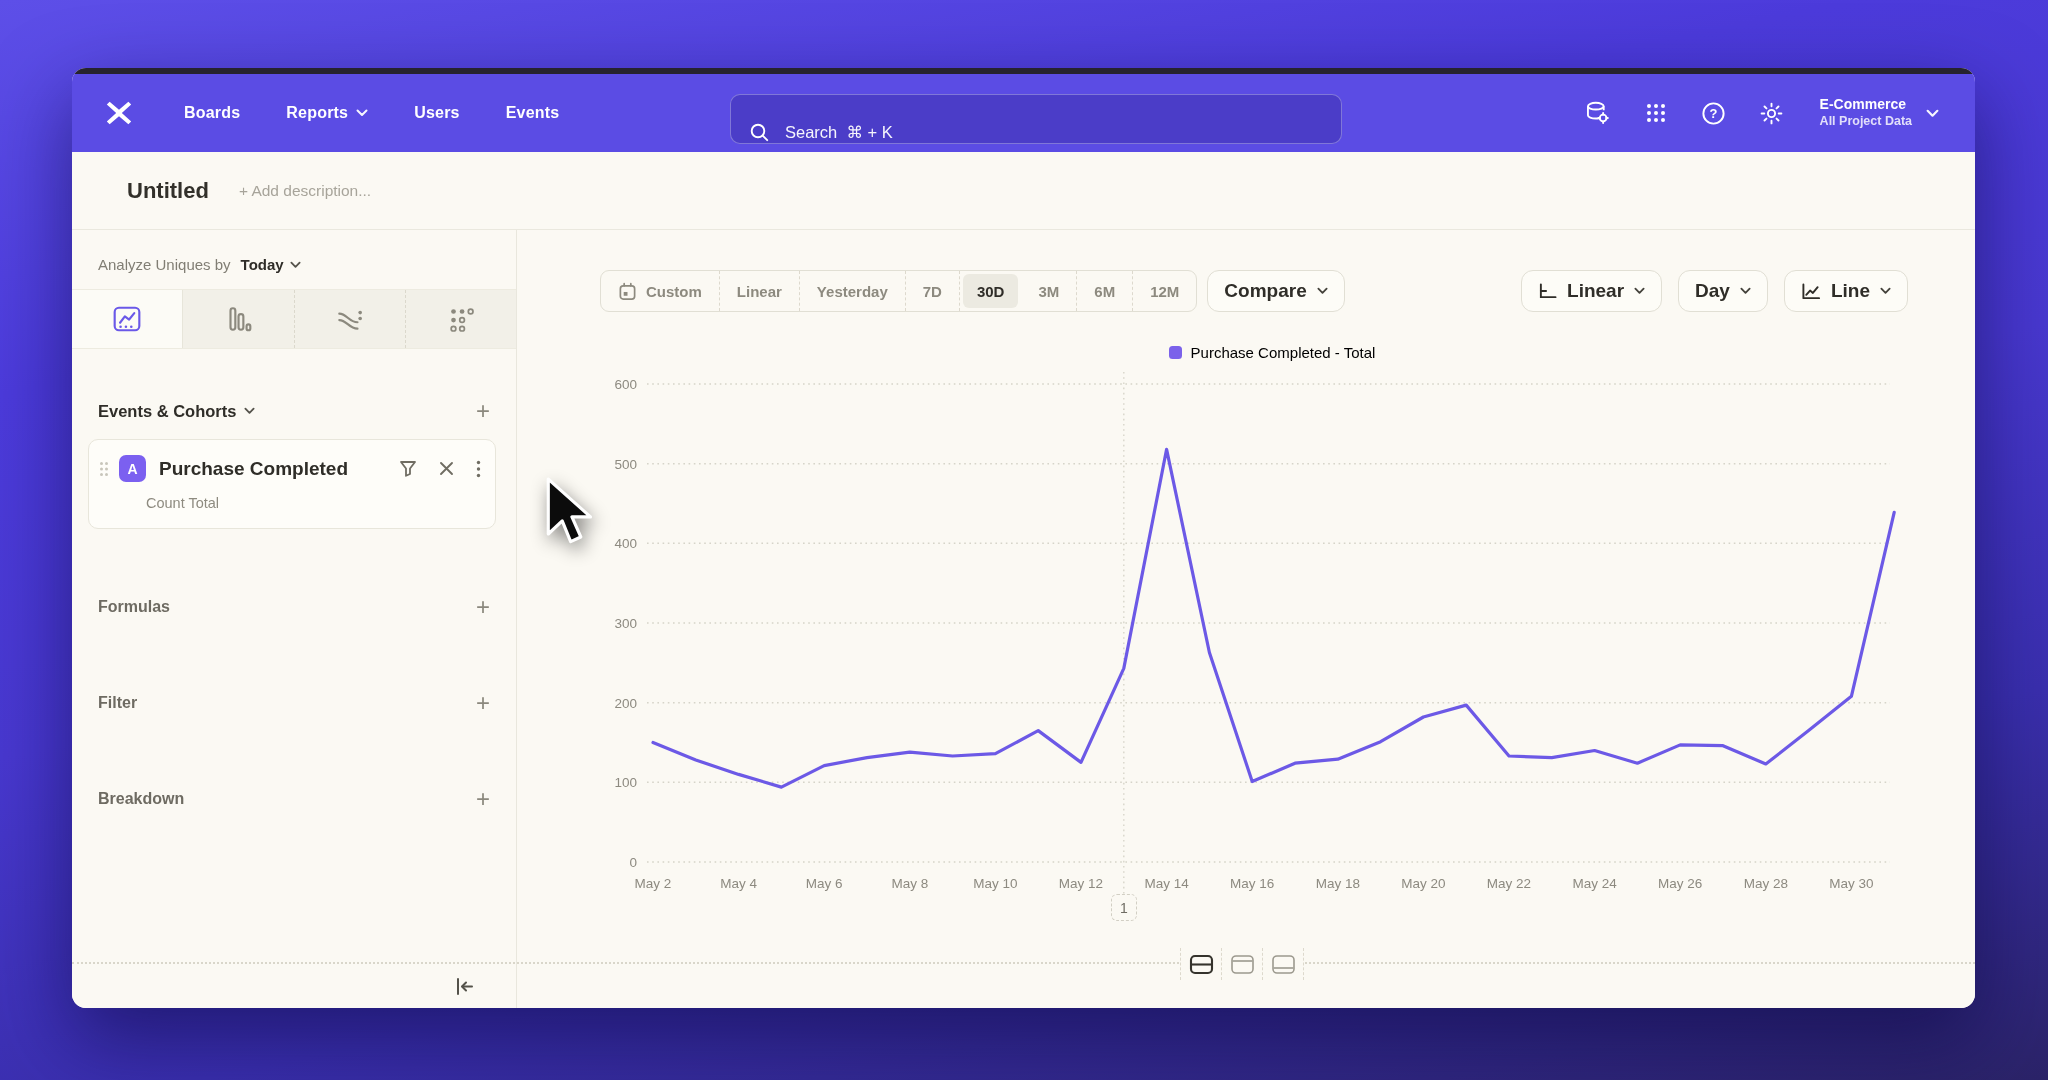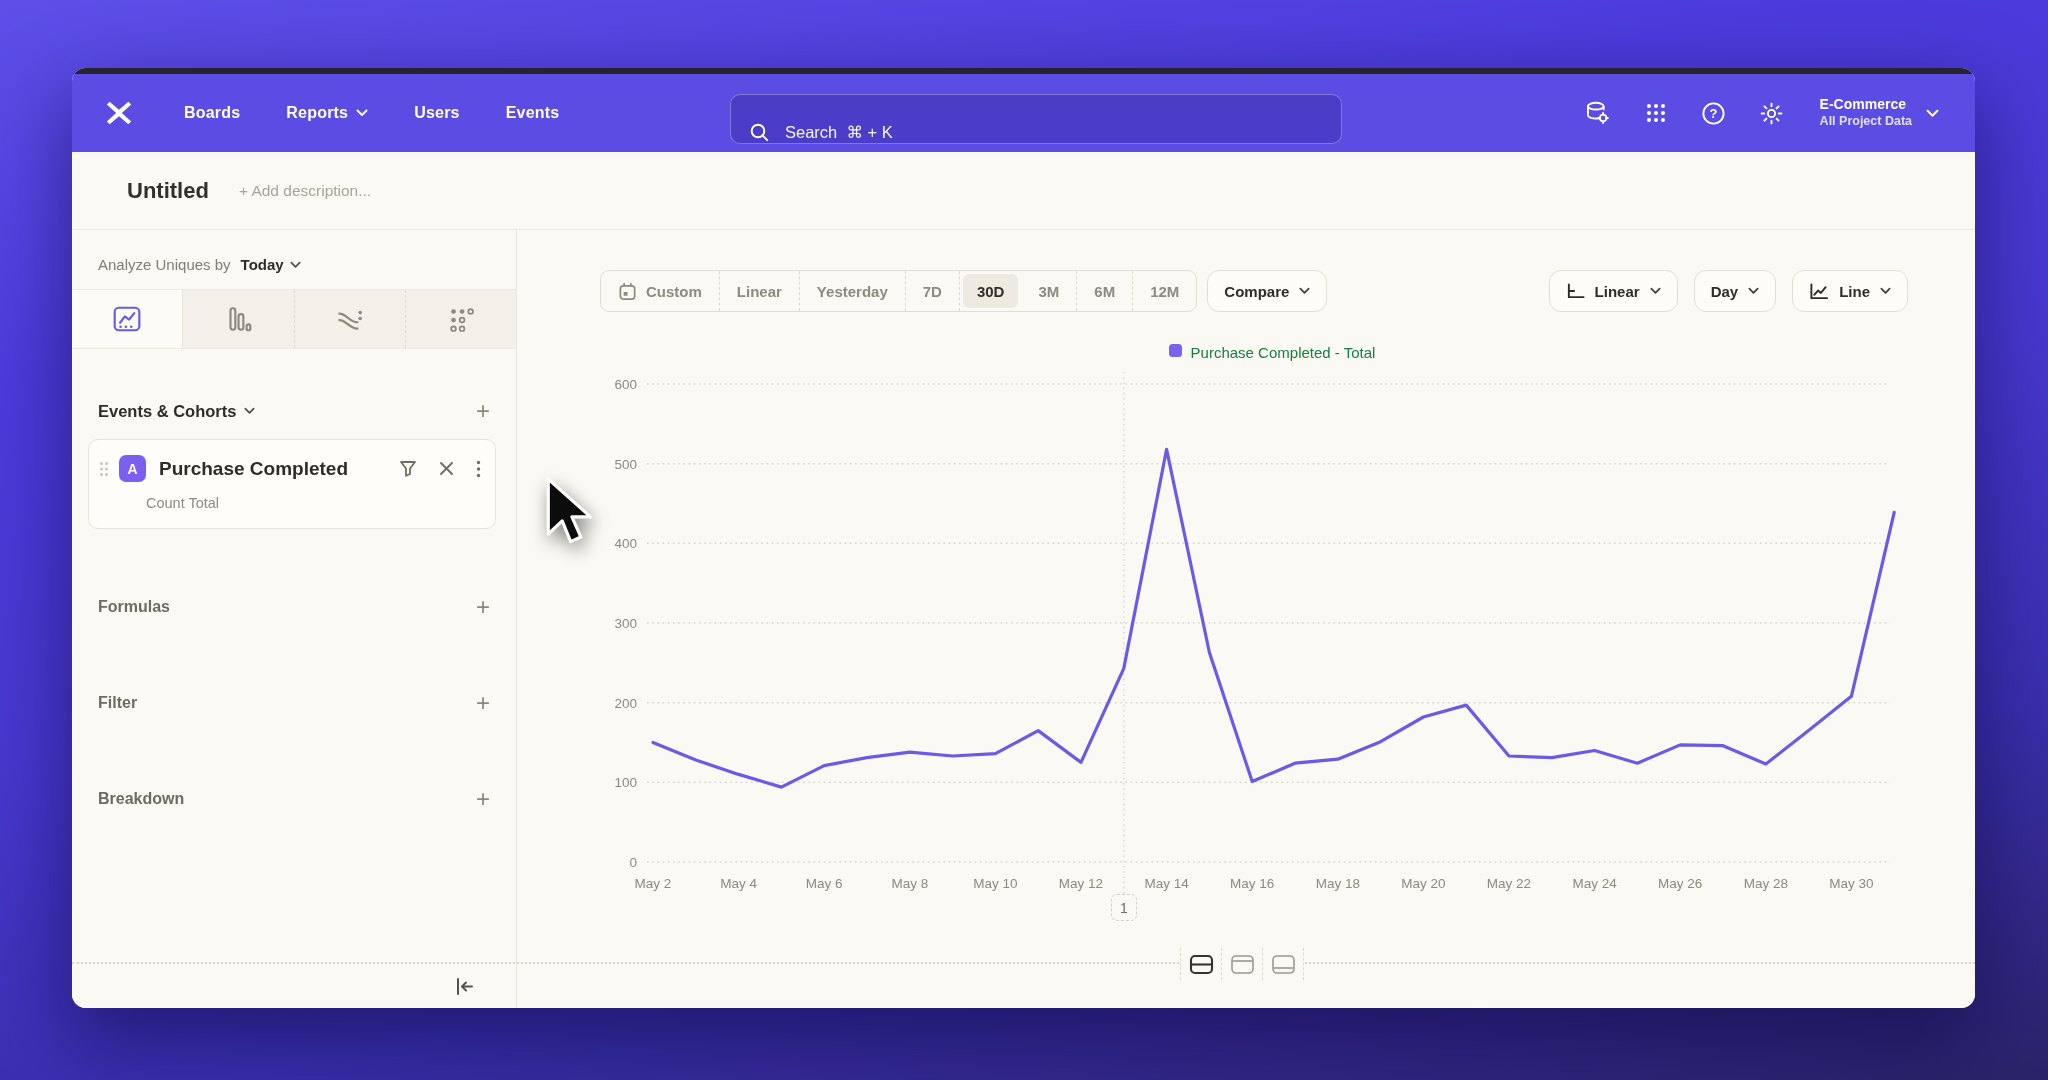--- a/index.html
+++ b/index.html
@@ -59,25 +59,25 @@
   .add-row:first-child{margin-top:66px}
   
   .main{flex:1;position:relative}
   .controls{position:absolute;left:0;right:8px;top:40px;display:flex;align-items:center;padding:0 59px 0 83px}
   .seg{display:flex;align-items:center;border:1px solid #e1dfd4;border-radius:9px;height:42px;background:transparent;box-sizing:border-box}
   .seg-btn{display:flex;align-items:center;gap:9px;padding:0 17px;height:100%;font-size:15px;font-weight:600;
     color:#8d8a7f;border-right:1px dashed #ddd9cd;cursor:pointer;box-sizing:border-box}
   .seg-btn:last-child{border-right:0}
   .seg-btn.selected{background:#eceae1;color:#2f2d28;border-radius:6px;height:34px;margin:0 3px;border-right:0;padding:0 14px}
   .ctl-btn{height:42px;border:1px solid #e1dfd4;border-radius:12px;background:#fdfcf7;display:flex;
-    align-items:center;gap:10px;padding:0 16px;font-weight:700;font-size:15px;color:#2f2d28;cursor:pointer;box-sizing:border-box}
+    align-items:center;gap:10px;padding:0 16px;font-weight:700;font-size:19px;color:#2f2d28;cursor:pointer;box-sizing:border-box}
   .compare{margin-left:10px}
   .right-controls{margin-left:auto;display:flex;gap:16px}
   .legend{position:absolute;top:114px;left:136px;width:1238px;display:flex;justify-content:center;
-    gap:9px;font-size:15px;color:#15803d}
+    align-items:center;gap:9px;font-size:15px;color:#000000}
   .legend-swatch{width:13px;height:13px;border-radius:3.5px;background:#7b62ea}
   .chart-wrap{position:absolute;left:0;top:140px;width:1458px;height:560px}
   .page-badge{position:absolute;left:594px;top:664px;width:26px;height:27px;border:1px dashed #d2cfc4;
     border-radius:6px;display:flex;align-items:center;justify-content:center;font-size:14px;
     color:#6f6c63;background:#fbf9f3;cursor:pointer;box-sizing:border-box}
   
   .bottombar{height:46px;border-top:2px dotted #d9d6ca;position:relative;background:#fbf9f3;box-sizing:border-box}
   .bb-sidebar-sep{position:absolute;left:444px;top:-2px;bottom:0;border-left:1px solid #e9e7dd}
   .collapse-btn{position:absolute;left:372px;top:0;height:100%;width:40px;display:flex;align-items:center;
     justify-content:center;color:#54524a;cursor:pointer}

